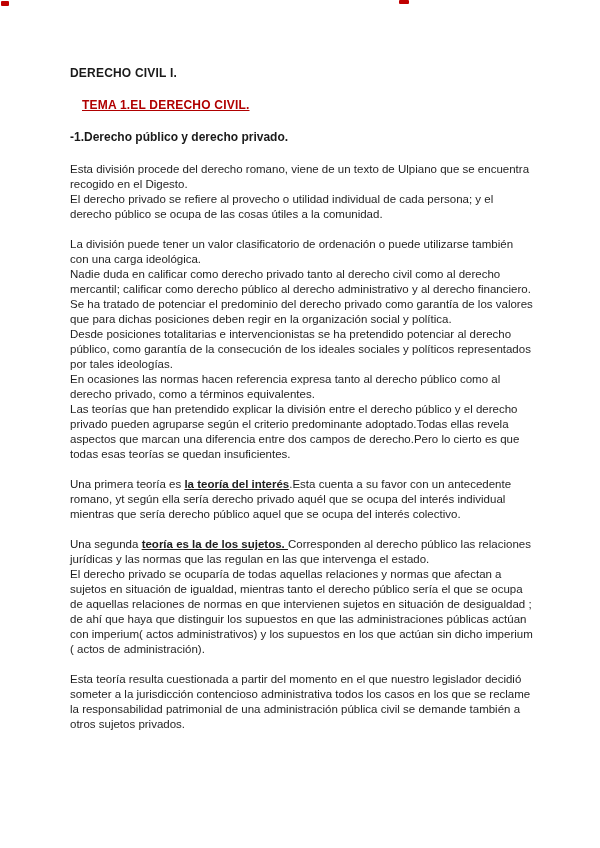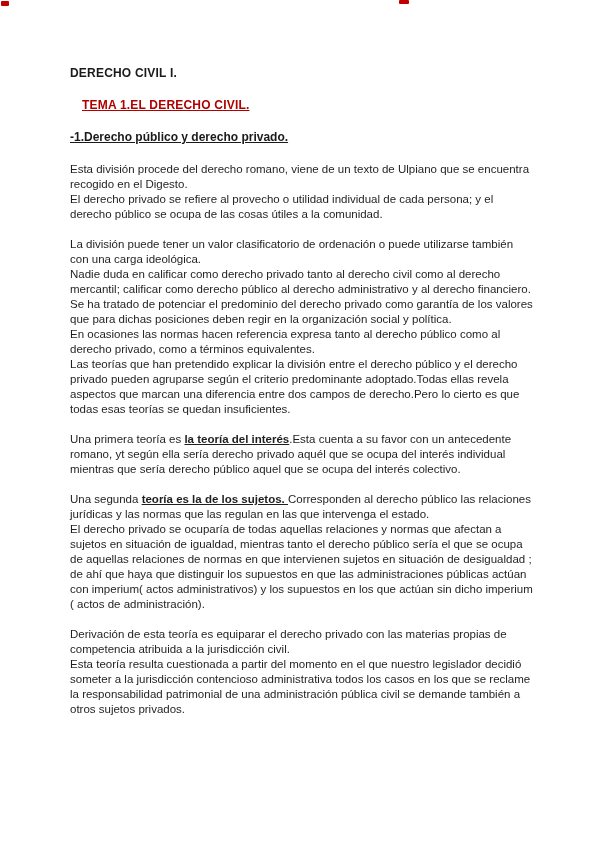--- a/index.html
+++ b/index.html
@@ -49,21 +49,20 @@
     text-decoration: underline;
     margin: 0 0 17px 12px;
     letter-spacing: 0.2px;
   }
   .section-heading {
     font-size: 12px;
     line-height: 15px;
     font-weight: bold;
     color: #1a1a1a;
     margin: 0 0 17px 0;
-    text-decoration: underline;
   }
   .para {
     font-size: 11.5px;
     line-height: 15px;
     margin: 4px 0 15px 0;
     text-align: left;
   }
   .para:last-child { margin-bottom: 0; }
   .run.bu {
     font-weight: bold;
@@ -84,29 +83,29 @@
     <div class="section-heading">-1.Derecho público y derecho privado.</div>
     <div id="doc-body">
         <div class="para">
           <div class="line"><span class="run">Esta división procede del derecho romano, viene de un texto de Ulpiano que se encuentra recogido en el Digesto.</span></div>
           <div class="line"><span class="run">El derecho privado se refiere al provecho o utilidad individual de cada persona; y el derecho público se ocupa de las cosas útiles a la comunidad.</span></div>
         </div>
         <div class="para">
           <div class="line"><span class="run">La división puede tener un valor clasificatorio de ordenación o puede utilizarse también con una carga ideológica.</span></div>
           <div class="line"><span class="run">Nadie duda en calificar como derecho privado tanto al derecho civil como al derecho mercantil; calificar como derecho público al derecho administrativo y al derecho financiero.</span></div>
           <div class="line"><span class="run">Se ha tratado de potenciar el predominio del derecho privado como garantía de los valores que para dichas posiciones deben regir en la organización social y política.</span></div>
+          <div class="line"><span class="run">Desde posiciones totalitarias e intervencionistas se ha pretendido potenciar al derecho público, como garantía de la consecución de los ideales sociales y políticos representados por tales ideologías.</span></div>
           <div class="line"><span class="run">En ocasiones las normas hacen referencia expresa tanto al derecho público como al derecho privado, como a términos equivalentes.</span></div>
           <div class="line"><span class="run">Las teorías que han pretendido explicar la división entre el derecho público y el derecho privado pueden agruparse según el criterio predominante adoptado.Todas ellas revela aspectos que marcan una diferencia entre dos campos de derecho.Pero lo cierto es que todas esas teorías se quedan insuficientes.</span></div>
         </div>
         <div class="para">
           <div class="line"><span class="run">Una primera teoría es </span><span class="run bu">la teoría del interés</span><span class="run">.Esta cuenta a su favor con un antecedente romano, yt según ella sería derecho privado aquél que se ocupa del interés individual mientras que sería derecho público aquel que se ocupa del interés colectivo.</span></div>
         </div>
         <div class="para">
           <div class="line"><span class="run">Una segunda </span><span class="run bu">teoría es la de los sujetos. </span><span class="run">Corresponden al derecho público las relaciones jurídicas y las normas que las regulan en las que intervenga el estado.</span></div>
           <div class="line"><span class="run">El derecho privado se ocuparía de todas aquellas relaciones y normas que afectan a sujetos en situación de igualdad, mientras tanto el derecho público sería el que se ocupa de aquellas relaciones de normas en que intervienen sujetos en situación de desigualdad ; de ahí que haya que distinguir los supuestos en que las administraciones públicas actúan con imperium( actos administrativos) y los supuestos en los que actúan sin dicho imperium ( actos de administración).</span></div>
         </div>
         <div class="para">
-          <div class="line"><span class="run">Derivación de esta teoría es equiparar el derecho privado con las materias propias de competencia atribuida a la jurisdicción civil.</span></div>
           <div class="line"><span class="run">Esta teoría resulta cuestionada a partir del momento en el que nuestro legislador decidió someter a la jurisdicción contencioso administrativa todos los casos en los que se reclame la responsabilidad patrimonial de una administración pública civil se demande también a otros sujetos privados.</span></div>
         </div>
       </div>
   </div>
 </div>
 
 </body></html>

